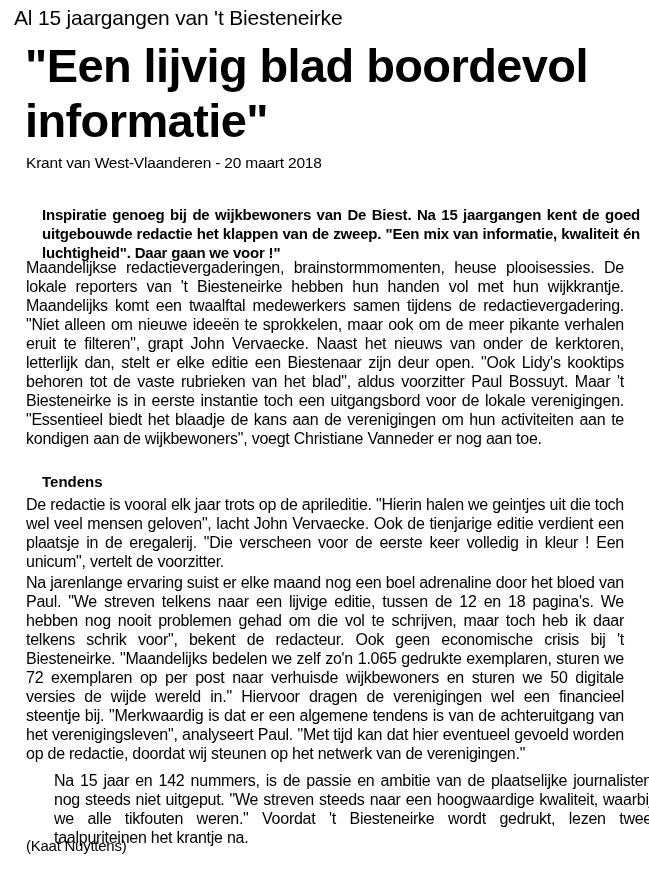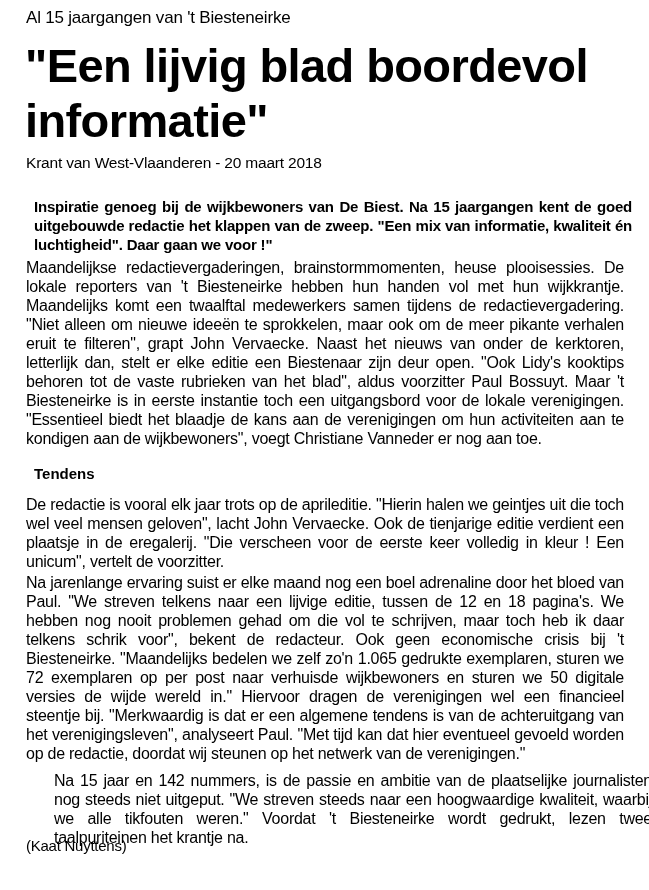--- a/index.html
+++ b/index.html
@@ -14,22 +14,22 @@
       font-family: "Liberation Sans", sans-serif;
       color: #000000;
     }
     .page {
       position: relative;
       padding: 0 24px 0 26px;
     }
     .kicker {
       position: absolute;
       top: 8px;
-      left: 26px;
-      font-size: 17px;
+      left: 14px;
+      font-size: 21px;
       line-height: 20px;
       letter-spacing: -0.2px;
       text-align: center;
     }
     .headline {
       position: absolute;
       top: 38px;
       left: 25px;
       width: 610px;
       margin: 0;
@@ -44,21 +44,21 @@
       left: 26px;
       font-size: 15.5px;
       line-height: 19px;
       letter-spacing: -0.2px;
     }
     .lead {
       position: absolute;
       top: 189px;
       left: 26px;
       width: 598px;
-      margin: 8px;
+      margin: 16px;
       font-size: 15px;
       font-weight: bold;
       line-height: 19px;
       text-align: justify;
       letter-spacing: -0.2px;
     }
     .body-text {
       position: absolute;
       left: 26px;
       width: 598px;
@@ -66,21 +66,21 @@
       font-size: 16px;
       line-height: 19px;
       text-align: justify;
       letter-spacing: -0.25px;
     }
     .p1 { top: 258px; }
     .subhead {
       position: absolute;
       top: 456px;
       left: 26px;
-      margin: 8px;
+      margin: 16px;
       font-size: 15px;
       font-weight: bold;
       line-height: 19px;
     }
     .p2 { top: 495px; }
     .p3 { top: 573px; }
     .p4 { top: 771px; margin-left: 28px; }
     .byline {
       position: absolute;
       top: 836px;

